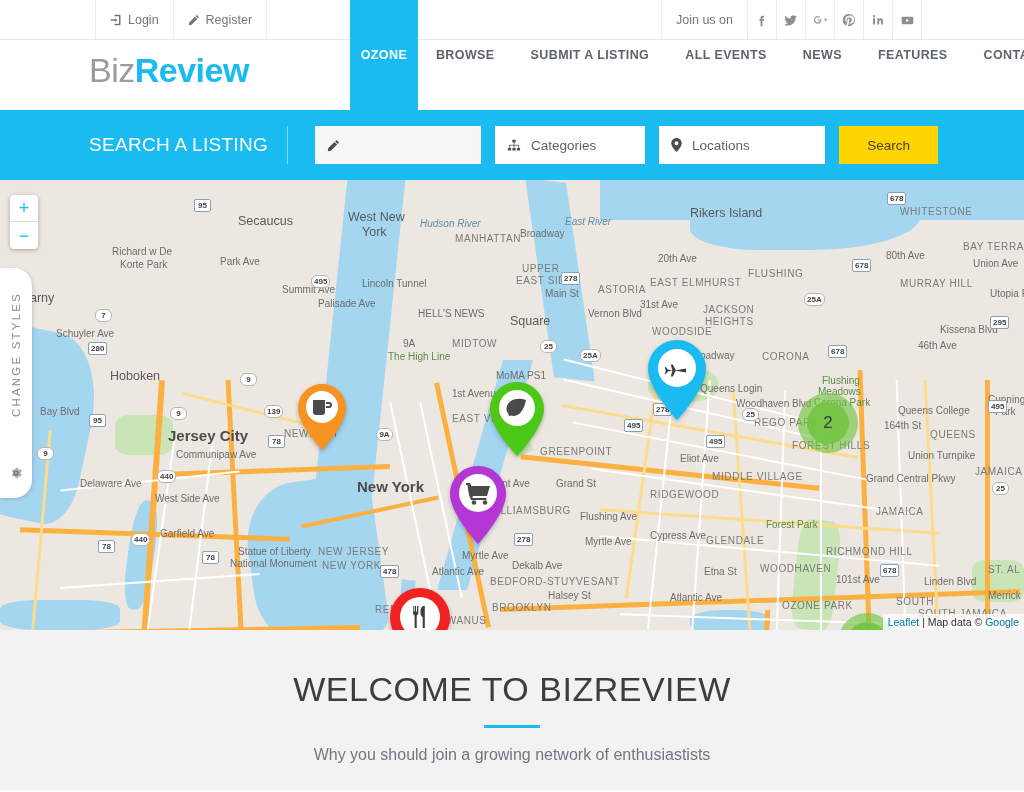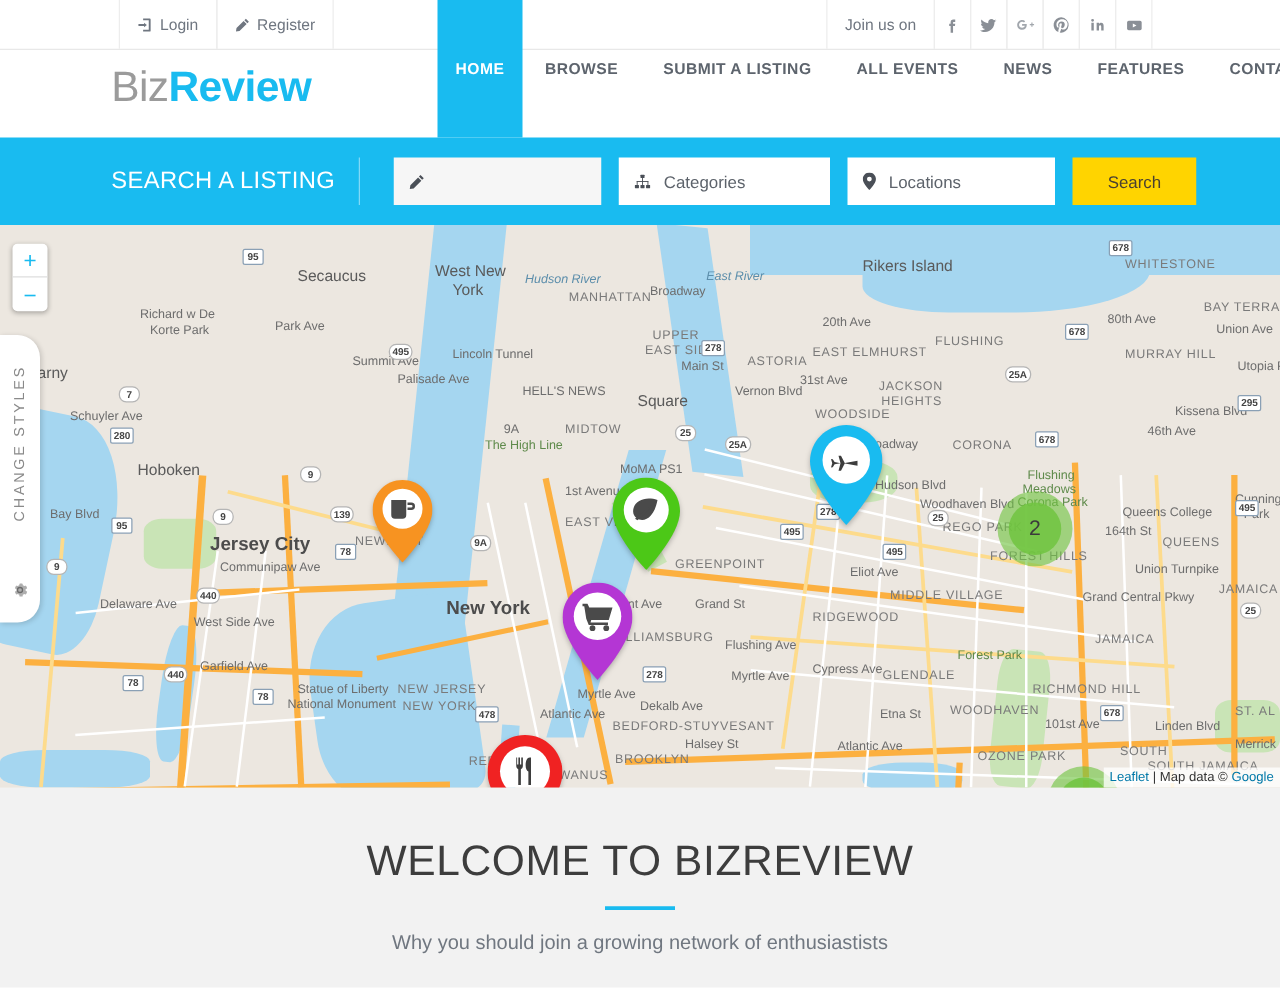--- a/index.html
+++ b/index.html
@@ -103,21 +103,21 @@
     height: 38px;
     background: #ffffff;
     display: flex;
     align-items: center;
     padding: 0 12px;
     margin-right: 14px;
     color: #575f69;
     font-size: 13.5px;
   }
   .field.keyword { width: 166px; background: #f6f6f6; }
-  .field.categories { width: 169px; }
+  .field.categories { width: 150px; }
   .field.locations { width: 166px; }
   .field .fld-icon {
     margin-right: 10px;
     display: inline-flex; align-items: center;
     color: #4a4f57;
   }
   .field .fld-icon svg { display: block; }
   .field .fld-text { color: #5d636b; }
   .search-btn {
     width: 99px; height: 38px;
@@ -333,21 +333,21 @@
     </div>
   </div>
 </div>
 
 <div class="header">
   <div class="logo">
     <span class="biz">Biz</span><span class="review">Review</span>
   </div>
 
   <div class="nav">
-    <div class="nav-item active">HOME</div>
+    <div class="nav-item active">OZONE</div>
     <div class="nav-item">BROWSE</div>
     <div class="nav-item">SUBMIT A LISTING</div>
     <div class="nav-item">ALL EVENTS</div>
     <div class="nav-item">NEWS</div>
     <div class="nav-item">FEATURES</div>
     <div class="nav-item">CONTACT</div>
   </div>
 </div>
 
 <div class="searchbar">
@@ -563,21 +563,21 @@
         <div class="map-label" style="left: 588px; top: 128px;">Vernon Blvd</div>
         <div class="map-label" style="left: 545px; top: 108px;">Main St</div>
         <div class="map-label" style="left: 40px; top: 226px;">Bay Blvd</div>
         <div class="map-label" style="left: 38px; top: 298px; margin-left: 42px;">Delaware Ave</div>
         <div class="map-label" style="left: 160px; top: 348px;">Garfield Ave</div>
         <div class="map-label" style="left: 56px; top: 148px; text-align: center;">Schuyler Ave</div>
         <div class="map-label" style="left: 940px; top: 144px;">Kissena Blvd</div>
         <div class="map-label" style="left: 990px; top: 108px;">Utopia Pkwy</div>
         <div class="map-label" style="left: 884px; top: 240px;">164th St</div>
         <div class="map-label" style="left: 736px; top: 218px;">Woodhaven Blvd</div>
-        <div class="map-label" style="left: 700px; top: 203px;">Hudson Blvd</div>
+        <div class="map-label" style="left: 700px; top: 203px;">Queens Login</div>
         <div class="map-label caps" style="left: 876px; top: 326px;">JAMAICA</div>
       </div>
 
     <div id="map-shields">
         <div style="position: absolute; left: 194px; top: 19px; min-width: 17px; height: 13px; padding: 0px 2px; display: flex; align-items: center; justify-content: center; font-size: 8px; font-weight: 700; background: rgb(255, 255, 255); color: rgb(68, 68, 68); border: 1px solid rgb(138, 160, 181); border-radius: 2px; font-family: &quot;Liberation Sans&quot;, sans-serif;">95</div>
         <div style="position: absolute; left: 887px; top: 12px; min-width: 17px; height: 13px; padding: 0px 2px; display: flex; align-items: center; justify-content: center; font-size: 8px; font-weight: 700; background: rgb(255, 255, 255); color: rgb(68, 68, 68); border: 1px solid rgb(138, 160, 181); border-radius: 2px; font-family: &quot;Liberation Sans&quot;, sans-serif;">678</div>
         <div style="position: absolute; left: 311px; top: 95px; min-width: 17px; height: 13px; padding: 0px 2px; display: flex; align-items: center; justify-content: center; font-size: 8px; font-weight: 700; background: rgb(255, 255, 255); color: rgb(68, 68, 68); border: 1px solid rgb(181, 181, 181); border-radius: 6px; font-family: &quot;Liberation Sans&quot;, sans-serif;">495</div>
         <div style="position: absolute; left: 852px; top: 79px; min-width: 17px; height: 13px; padding: 0px 2px; display: flex; align-items: center; justify-content: center; font-size: 8px; font-weight: 700; background: rgb(255, 255, 255); color: rgb(68, 68, 68); border: 1px solid rgb(138, 160, 181); border-radius: 2px; font-family: &quot;Liberation Sans&quot;, sans-serif;">678</div>
         <div style="position: absolute; left: 95px; top: 129px; min-width: 17px; height: 13px; padding: 0px 2px; display: flex; align-items: center; justify-content: center; font-size: 8px; font-weight: 700; background: rgb(255, 255, 255); color: rgb(68, 68, 68); border: 1px solid rgb(181, 181, 181); border-radius: 6px; font-family: &quot;Liberation Sans&quot;, sans-serif;">7</div>
         <div style="position: absolute; left: 88px; top: 162px; min-width: 17px; height: 13px; padding: 0px 2px; display: flex; align-items: center; justify-content: center; font-size: 8px; font-weight: 700; background: rgb(255, 255, 255); color: rgb(68, 68, 68); border: 1px solid rgb(138, 160, 181); border-radius: 2px; font-family: &quot;Liberation Sans&quot;, sans-serif;">280</div>

